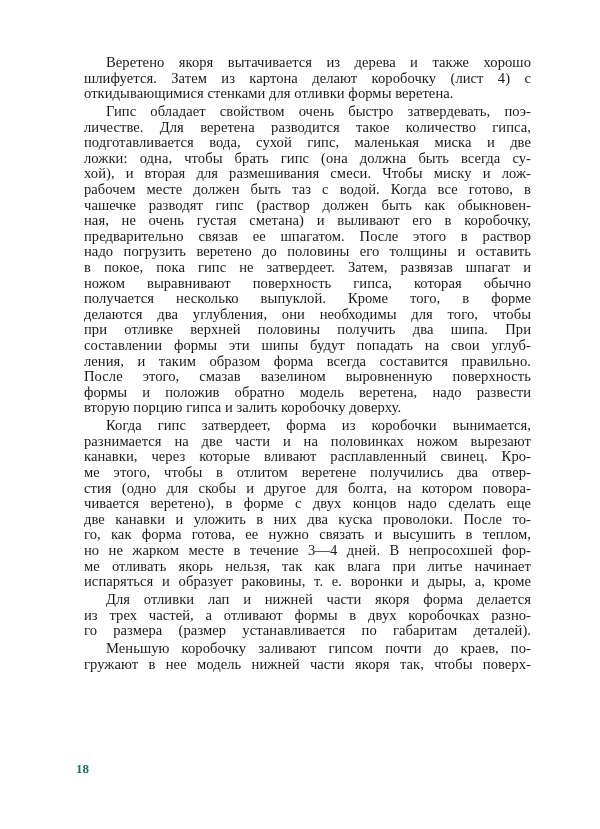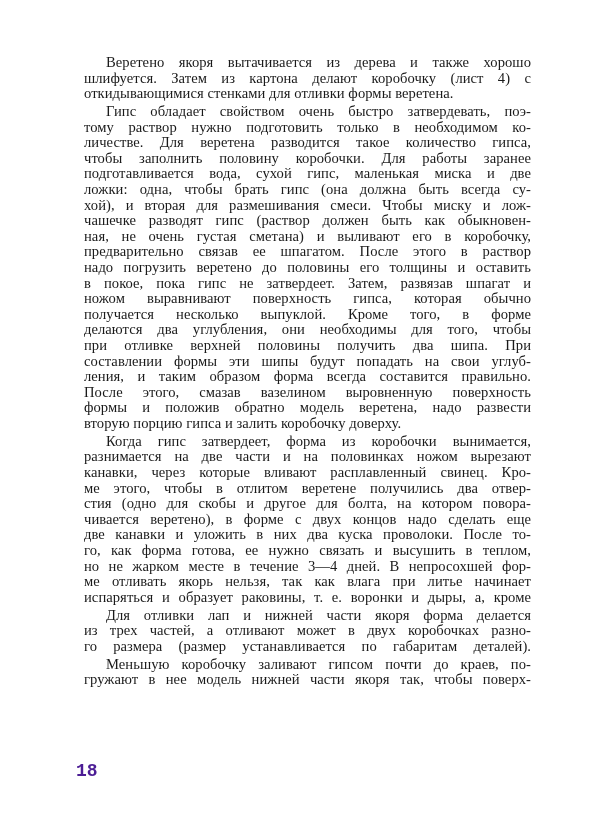--- a/index.html
+++ b/index.html
@@ -16,44 +16,43 @@
   .para { margin: 0 0 2.3px 0; }
   .line {
     display: block; height: 15.6px; line-height: 15.6px;
     white-space: nowrap; text-align: justify; text-align-last: justify;
     letter-spacing: 0.05px;
   }
   .line.first { text-indent: 22px; }
   .line.last { text-align-last: left; }
   .page-number {
     position: absolute; left: 76px; top: 761px;
-    font-family: Liberation Mono, monospace;
-    font-size: 18px; font-weight: bold; color: #4c1d95;
+    font-family: Liberation Serif, serif;
+    font-size: 13px; font-weight: bold; color: #0f766e;
   }
 </style>
 </head>
 <body>
 
 <div class="page">
   <div class="text-block">
 
     <p class="para">
       <span class="line first">Веретено якоря вытачивается из дерева и также хорошо</span>
       <span class="line">шлифуется. Затем из картона делают коробочку (лист 4) с</span>
       <span class="line last">откидывающимися стенками для отливки формы веретена.</span>
     </p>
 
     <p class="para">
       <span class="line first">Гипс обладает свойством очень быстро затвердевать, поэ-</span>
-      <span class="line">тому раствор нужно подготовить только в необходимом ко-</span>
       <span class="line">личестве. Для веретена разводится такое количество гипса,</span>
-      <span class="line">чтобы заполнить половину коробочки. Для работы заранее</span>
       <span class="line">подготавливается вода, сухой гипс, маленькая миска и две</span>
       <span class="line">ложки: одна, чтобы брать гипс (она должна быть всегда су-</span>
       <span class="line">хой), и вторая для размешивания смеси. Чтобы миску и лож-</span>
+      <span class="line">рабочем месте должен быть таз с водой. Когда все готово, в</span>
       <span class="line">чашечке разводят гипс (раствор должен быть как обыкновен-</span>
       <span class="line">ная, не очень густая сметана) и выливают его в коробочку,</span>
       <span class="line">предварительно связав ее шпагатом. После этого в раствор</span>
       <span class="line">надо погрузить веретено до половины его толщины и оставить</span>
       <span class="line">в покое, пока гипс не затвердеет. Затем, развязав шпагат и</span>
       <span class="line">ножом выравнивают поверхность гипса, которая обычно</span>
       <span class="line">получается несколько выпуклой. Кроме того, в форме</span>
       <span class="line">делаются два углубления, они необходимы для того, чтобы</span>
       <span class="line">при отливке верхней половины получить два шипа. При</span>
       <span class="line">составлении формы эти шипы будут попадать на свои углуб-</span>
@@ -72,21 +71,21 @@
       <span class="line">чивается веретено), в форме с двух концов надо сделать еще</span>
       <span class="line">две канавки и уложить в них два куска проволоки. После то-</span>
       <span class="line">го, как форма готова, ее нужно связать и высушить в теплом,</span>
       <span class="line">но не жарком месте в течение 3—4 дней. В непросохшей фор-</span>
       <span class="line">ме отливать якорь нельзя, так как влага при литье начинает</span>
       <span class="line">испаряться и образует раковины, т. е. воронки и дыры, а, кроме</span>
     </p>
 
     <p class="para">
       <span class="line first">Для отливки лап и нижней части якоря форма делается</span>
-      <span class="line">из трех частей, а отливают может в двух коробочках разно-</span>
+      <span class="line">из трех частей, а отливают формы в двух коробочках разно-</span>
       <span class="line">го размера (размер устанавливается по габаритам деталей).</span>
     </p>
 
     <p class="para">
       <span class="line first">Меньшую коробочку заливают гипсом почти до краев, по-</span>
       <span class="line">гружают в нее модель нижней части якоря так, чтобы поверх-</span>
     </p>
 
   </div>
 

